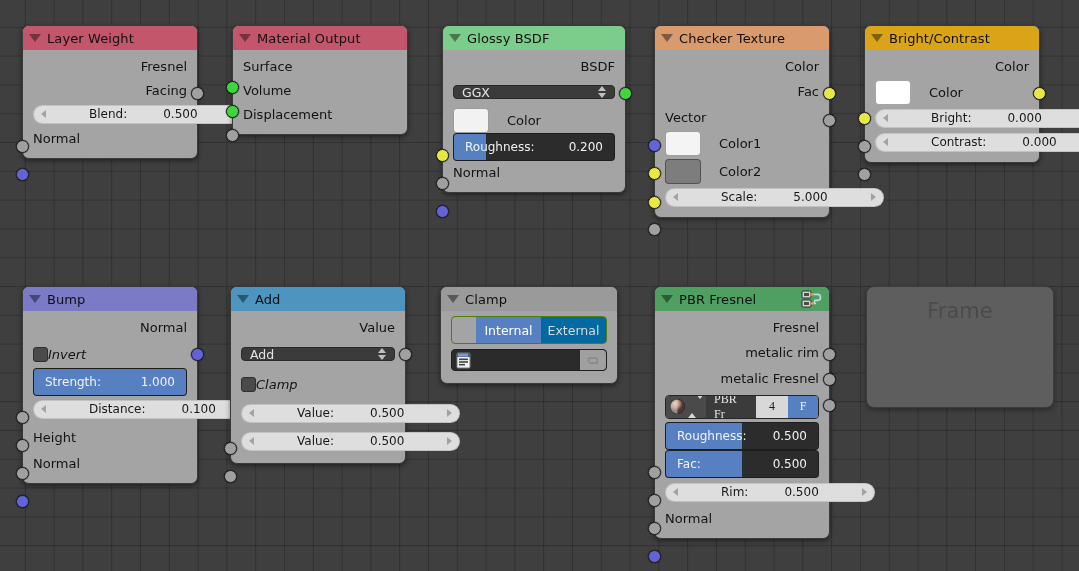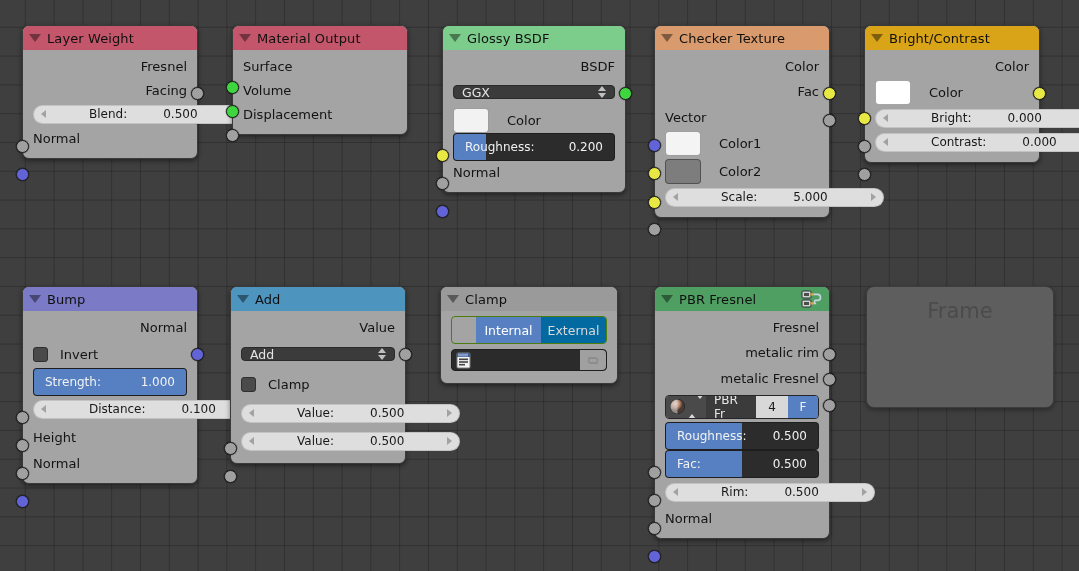--- a/index.html
+++ b/index.html
@@ -148,21 +148,21 @@
     flex:0 0 auto;
   }
   .row.swatchrow { height:28px; }
   .row.swatchrow .lbl { margin-left:18px; }
 
   
   .checkbox {
     width:15px;height:15px;border-radius:3px;
     background:#4a4a4a;border:1px solid #2f2f2f;flex:0 0 auto;
   }
-  .row.checkrow .lbl { margin-left:12px; }
+  .row.checkrow .lbl { margin-left:0;font-style:italic; }
 
   
   .togglepair {
     flex:1;height:28px;display:flex;border-radius:4px;overflow:hidden;
     border:1px solid #4d7c0f;
     padding-left:24px;
   }
   .togglepair div {
     flex:1;display:flex;align-items:center;justify-content:center;
     font-size:12.5px;
@@ -557,21 +557,21 @@
 
       <div class="row out">
         <span class="lbl">Fresnel</span>
       </div>
       <div class="row out" style="height:26px;">
         <span class="lbl">metalic rim</span>
       </div>
       <div class="row out" style="height:26px;">
         <span class="lbl">metalic Fresnel</span>
       </div>
-      <div class="row" style="height:31px;">
+      <div class="row" style="height:31px;font-family:Liberation Serif, serif;">
         <div class="datablock">
           <div class="prevbox">
             <svg width="17" height="17" viewBox="0 0 17 17">
               <defs>
                 <radialGradient id="sph" cx="35%" cy="30%">
                   <stop offset="0%" stop-color="#f3ded3"></stop>
                   <stop offset="55%" stop-color="#c58e74"></stop>
                   <stop offset="100%" stop-color="#4a3a33"></stop>
                 </radialGradient>
               </defs>

